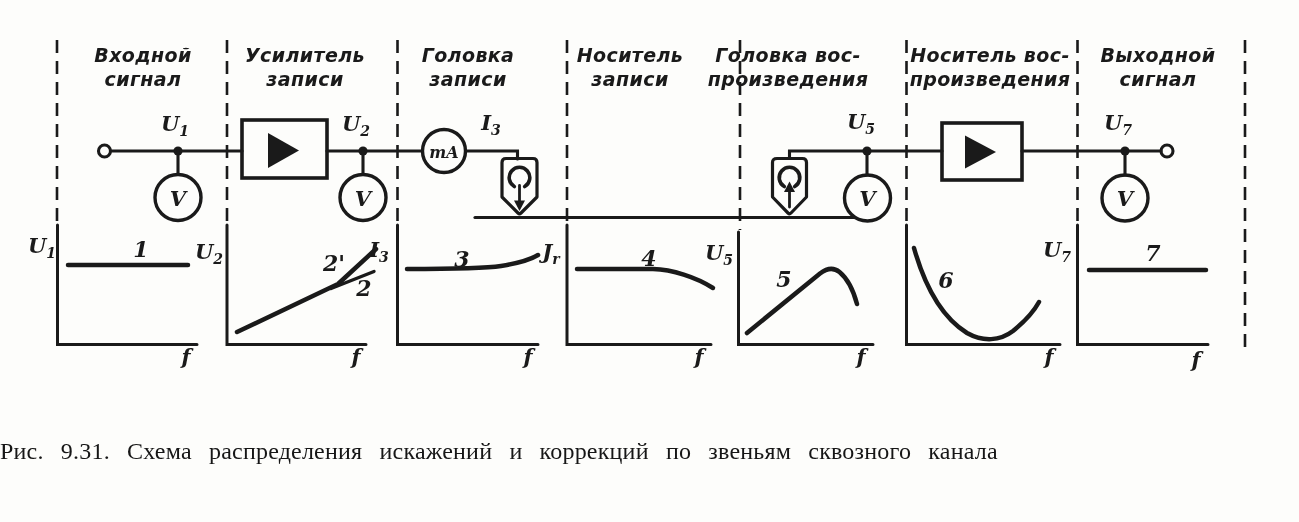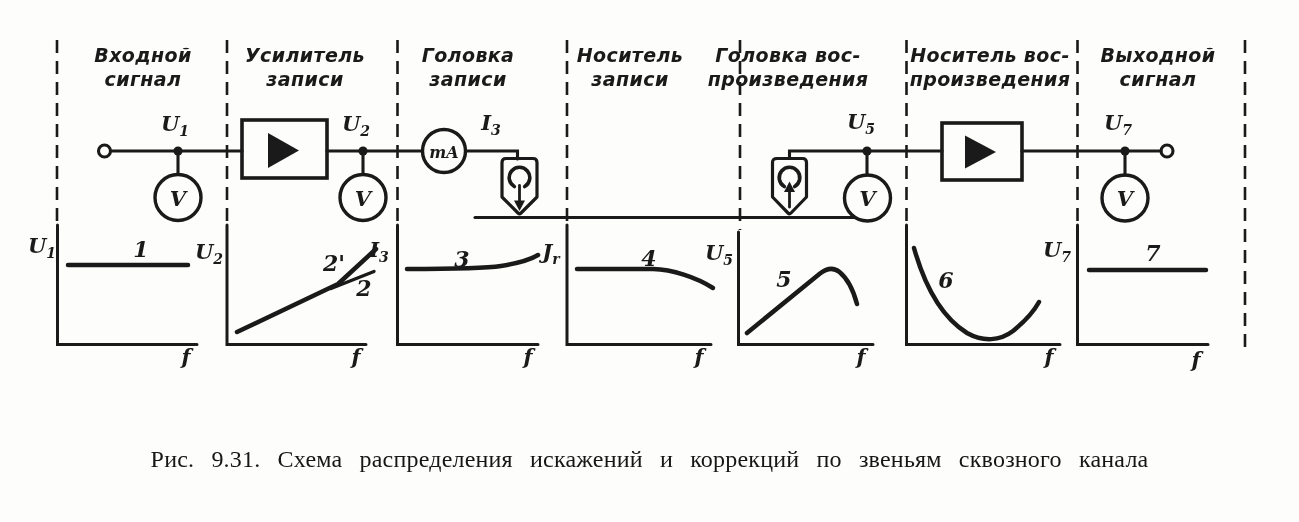--- a/index.html
+++ b/index.html
@@ -21,22 +21,22 @@
   .curve{stroke-width:4.5;fill:none;stroke-linecap:round;stroke-linejoin:round;}
   .curve2{stroke-width:3.4;fill:none;stroke-linecap:round;}
   text{fill:#1a1a1a;}
   .slabel{font:italic 700 21px "DejaVu Serif",serif;}
   .slabel .sub,.sub{font:italic 700 14px "DejaVu Serif",serif;}
   .num{font:italic 700 22px "DejaVu Serif",serif;}
   .fl{font:italic 700 21px "DejaVu Serif",serif;}
   .meterV{font:italic 700 21px "DejaVu Serif",serif;}
   .meterma{font:italic 700 16px "DejaVu Serif",serif;}
   .caption{
-    position:absolute;left:0;right:0;top:438px;text-align:center;
-    font:400 24px/27px "Liberation Serif",serif;color:#161616;margin-top:8px;
+    position:absolute;left:0;right:0;top:438px;text-align:left;
+    font:400 24px/27px "Liberation Serif",serif;color:#161616;
   }
   .caption .l1{word-spacing:11px;letter-spacing:.2px;}
   .caption .l2{margin-top:1px;word-spacing:4px;}
 </style>
 </head>
 <body>
 
 <div class="page">
 
   <div class="col-title" style="left:143px">

